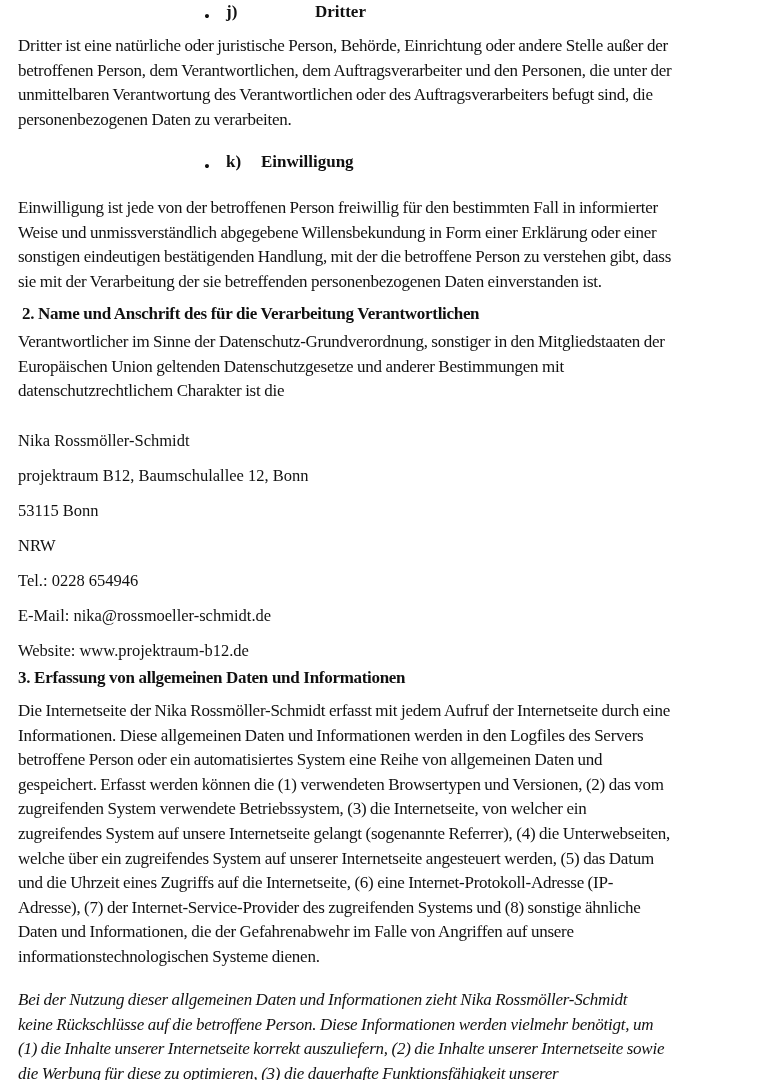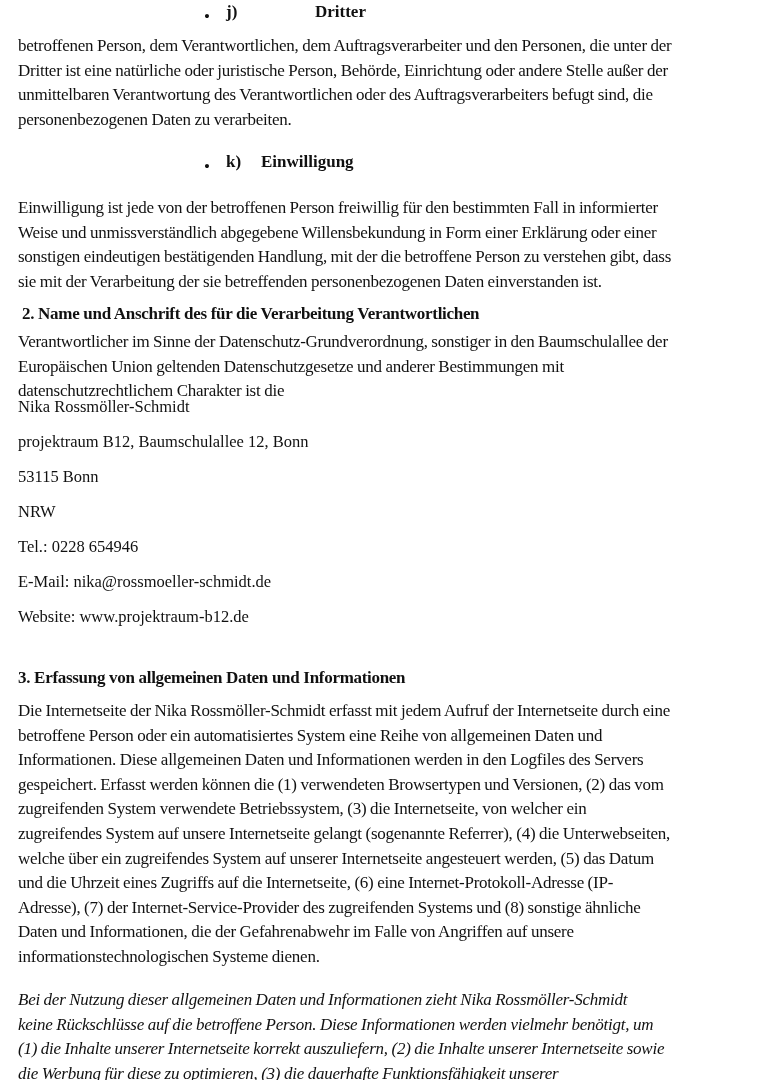--- a/index.html
+++ b/index.html
@@ -64,60 +64,60 @@
 <body>
 
 <div class="page">
 
   <div class="subhead" style="top:2px;">
     <span class="bullet">•</span>
     <span class="letter" style="left:208px;">j)</span>
     <span class="title" style="left:249px;margin-left:48px;">Dritter</span>
   </div>
   <div style="position:absolute; top:34px; left:0;">
+    <p class="para">Dritter ist eine natürliche oder juristische Person, Behörde, Einrichtung oder andere Stelle außer der</p>
     <p class="para">betroffenen Person, dem Verantwortlichen, dem Auftragsverarbeiter und den Personen, die unter der</p>
-    <p class="para">Dritter ist eine natürliche oder juristische Person, Behörde, Einrichtung oder andere Stelle außer der</p>
     <p class="para">unmittelbaren Verantwortung des Verantwortlichen oder des Auftragsverarbeiters befugt sind, die</p>
     <p class="para">personenbezogenen Daten zu verarbeiten.</p>
   </div>
 
   <div class="subhead" style="position:absolute; top:152px; left:0; width:745px;">
     <span class="bullet">•</span>
     <span class="letter" style="left:208px;">k)</span>
     <span class="title" style="left:243px;">Einwilligung</span>
   </div>
   <div style="position:absolute; top:196px; left:0;">
     <p class="para">Einwilligung ist jede von der betroffenen Person freiwillig für den bestimmten Fall in informierter</p>
     <p class="para">Weise und unmissverständlich abgegebene Willensbekundung in Form einer Erklärung oder einer</p>
     <p class="para">sonstigen eindeutigen bestätigenden Handlung, mit der die betroffene Person zu verstehen gibt, dass</p>
     <p class="para">sie mit der Verarbeitung der sie betreffenden personenbezogenen Daten einverstanden ist.</p>
   </div>
 
   <h2 class="heading" style="position:absolute; top:302px; left:4px;">2. Name und Anschrift des für die Verarbeitung Verantwortlichen</h2>
   <div style="position:absolute; top:330px; left:0;">
-    <p class="para">Verantwortlicher im Sinne der Datenschutz-Grundverordnung, sonstiger in den Baumschulallee der</p>
+    <p class="para">Verantwortlicher im Sinne der Datenschutz-Grundverordnung, sonstiger in den Mitgliedstaaten der</p>
     <p class="para">Europäischen Union geltenden Datenschutzgesetze und anderer Bestimmungen mit</p>
     <p class="para">datenschutzrechtlichem Charakter ist die</p>
   </div>
 
-  <div style="position:absolute; top:395px; left:0; font-size:16.5px;">
+  <div style="position:absolute; top:429px; left:0; font-size:16.5px;">
     <p class="addr">Nika Rossmöller-Schmidt</p>
     <p class="addr">projektraum B12, Baumschulallee 12, Bonn</p>
     <p class="addr">53115 Bonn</p>
     <p class="addr">NRW</p>
     <p class="addr">Tel.: 0228 654946</p>
     <p class="addr"><span>E-Mail: </span><span>nika@rossmoeller-schmidt.de</span></p>
     <p class="addr"><span>Website: </span><span>www.projektraum-b12.de</span></p>
   </div>
 
   <h2 class="heading" style="position:absolute; top:666px; left:0;">3. Erfassung von allgemeinen Daten und Informationen</h2>
   <div style="position:absolute; top:699px; left:0;">
     <p class="para">Die Internetseite der Nika Rossmöller-Schmidt erfasst mit jedem Aufruf der Internetseite durch eine</p>
+    <p class="para">Informationen. Diese allgemeinen Daten und Informationen werden in den Logfiles des Servers</p>
     <p class="para">betroffene Person oder ein automatisiertes System eine Reihe von allgemeinen Daten und</p>
-    <p class="para">Informationen. Diese allgemeinen Daten und Informationen werden in den Logfiles des Servers</p>
     <p class="para">gespeichert. Erfasst werden können die (1) verwendeten Browsertypen und Versionen, (2) das vom</p>
     <p class="para">zugreifenden System verwendete Betriebssystem, (3) die Internetseite, von welcher ein</p>
     <p class="para">zugreifendes System auf unsere Internetseite gelangt (sogenannte Referrer), (4) die Unterwebseiten,</p>
     <p class="para">welche über ein zugreifendes System auf unserer Internetseite angesteuert werden, (5) das Datum</p>
     <p class="para">und die Uhrzeit eines Zugriffs auf die Internetseite, (6) eine Internet-Protokoll-Adresse (IP-</p>
     <p class="para">Adresse), (7) der Internet-Service-Provider des zugreifenden Systems und (8) sonstige ähnliche</p>
     <p class="para">Daten und Informationen, die der Gefahrenabwehr im Falle von Angriffen auf unsere</p>
     <p class="para">informationstechnologischen Systeme dienen.</p>
   </div>
   <div style="position:absolute; top:988px; left:0;font-style:italic;">

